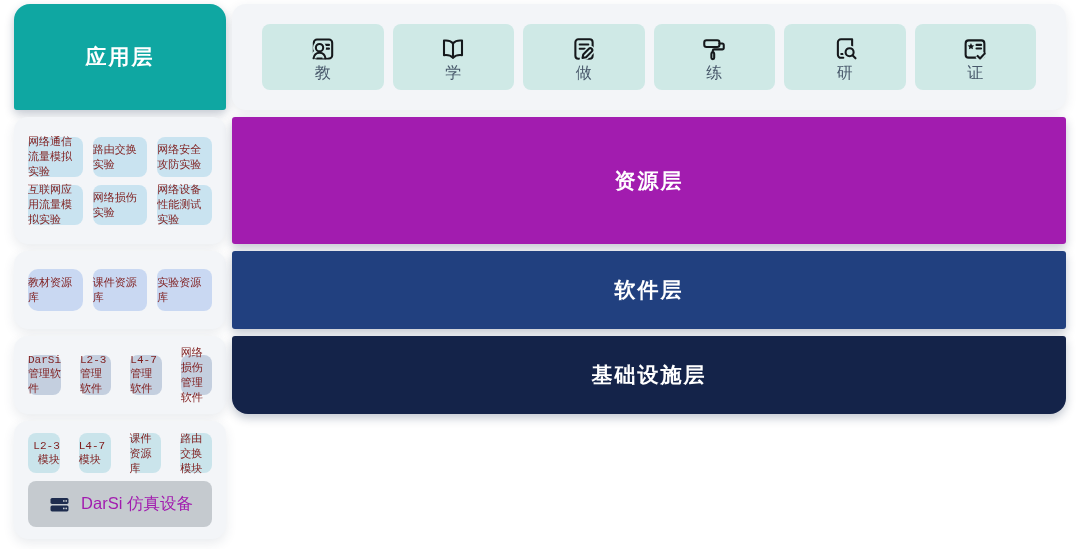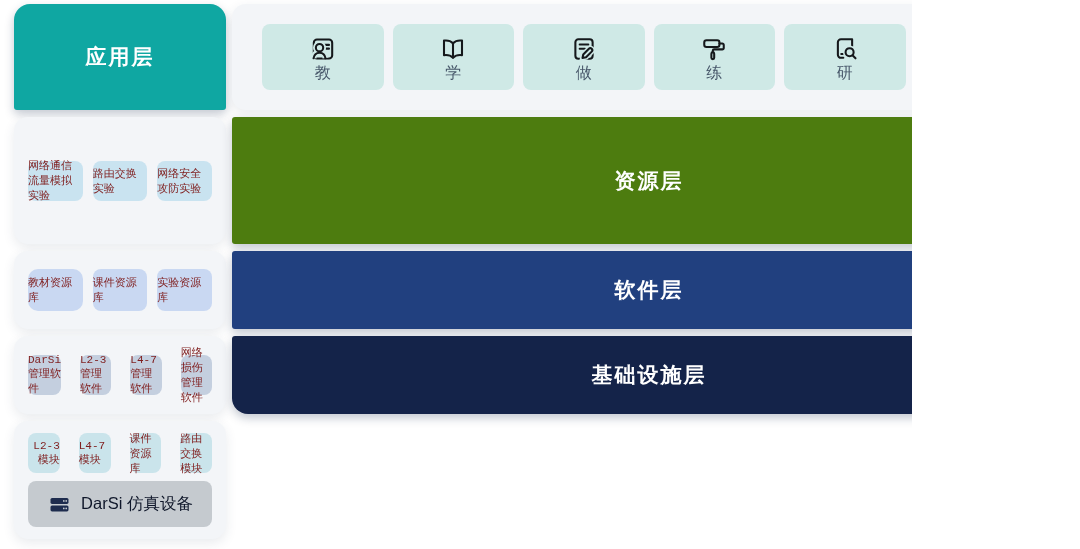--- a/index.html
+++ b/index.html
@@ -1,17 +1,17 @@
 <!DOCTYPE html>
 <html><head>
 <meta charset="utf-8">
 <style>
   html,body { margin:0; padding:0; background:#ffffff; }
   .canvas {
-    position:relative; width:912px; height:549px; background:#ffffff;
+    position:relative; width:1080px; height:549px; background:#ffffff;
     font-family:"Liberation Sans", sans-serif; overflow:hidden;
   }
   .grid {
     position:absolute; left:14px; top:4px;
     display:grid;
     grid-template-columns:212px 834px;
     grid-template-rows:106px 127px 78px 78px 118px;
     column-gap:6px; row-gap:7px;
   }
   
@@ -38,21 +38,21 @@
   .app-label { font-size:16px; color:#48586B; line-height:1; }
   .cell {
     flex:1; height:40px; border-radius:8px;
     display:flex; align-items:center; justify-content:center;
     font-size:11px; color:#7f1d1d;font-family:Liberation Mono, monospace;
   }
   .cell.tall { height:42px; }
   .base-bar {
     height:46px; border-radius:8px;
     display:flex; align-items:center; justify-content:center; gap:9px;
-    font-size:16.5px; color:#0f172a;
+    font-size:16.5px; color:#a21caf;
   }
   .icon { display:flex; align-items:center; justify-content:center; }
 </style>
 </head>
 <body>
 
 <div class="canvas">
   <div class="grid">
 
     <div class="side side-first" style="background: rgb(15, 167, 162);">
@@ -141,23 +141,28 @@
         <span class="app-label">证</span>
       </div>
     </div>
 
     <div class="panel panel-col" style="background: rgb(243, 245, 248);">
       <div class="hrow">
         <div class="cell" style="background: rgb(201, 227, 240);">网络通信流量模拟实验</div>
         <div class="cell" style="background: rgb(201, 227, 240);">路由交换实验</div>
         <div class="cell" style="background: rgb(201, 227, 240);">网络安全攻防实验</div>
       </div>
-    </div>
-
-    <div class="side" style="background: #4d7c0f;">
+      <div class="hrow">
+        <div class="cell" style="background: rgb(201, 227, 240);">互联网应用流量模拟实验</div>
+        <div class="cell" style="background: rgb(201, 227, 240);">网络损伤实验</div>
+        <div class="cell" style="background: rgb(201, 227, 240);">网络设备性能测试实验</div>
+      </div>
+    </div>
+
+    <div class="side" style="background: #a21caf;">
       <span>资源层</span>
     </div>
     <div class="panel panel-col" style="background: rgb(243, 245, 248);">
       <div class="hrow">
         <div class="cell tall" style="background: rgb(201, 216, 242); border-radius: 10px;">教材资源库</div>
         <div class="cell tall" style="background: rgb(201, 216, 242);">课件资源库</div>
         <div class="cell tall" style="background: rgb(201, 216, 242);">实验资源库</div>
       </div>
     </div>
 

